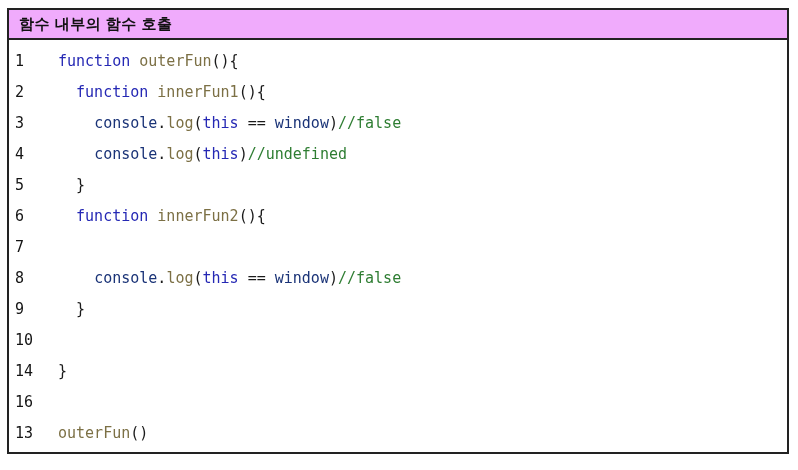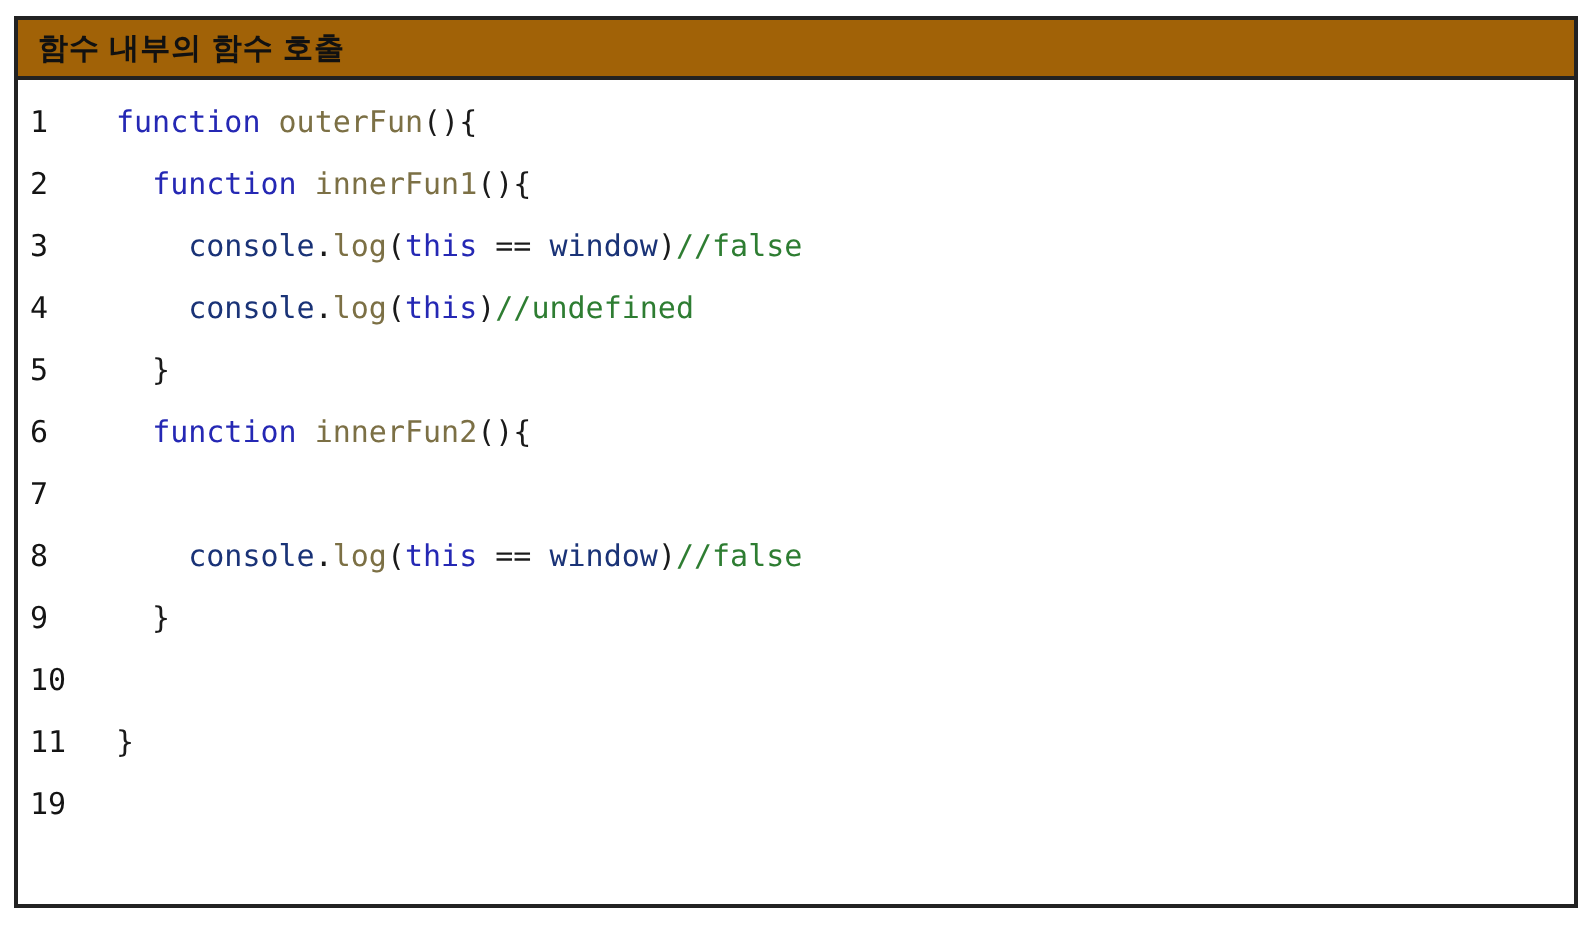--- a/index.html
+++ b/index.html
@@ -24,21 +24,21 @@
     height: 28px;
     border-bottom: 2px solid #222222;
     display: flex;
     align-items: center;
     padding: 0 10px;
     font-family: "Liberation Sans", "DejaVu Sans", sans-serif;
     font-weight: bold;
     font-size: 15px;
     letter-spacing: 0.5px;
     color: #111111;
-    background: #a16207;
+    background: #f0abfc;
   }
   .code-area {
     padding-top: 5px;
     font-family: "DejaVu Sans Mono", "Liberation Mono", monospace;
     font-size: 15px;
   }
   .code-line {
     display: flex;
     align-items: center;
     height: 31px;
@@ -67,16 +67,17 @@
       <div class="code-line"><span class="line-num" style="color: rgb(20, 20, 20);">1</span><span class="code-text"><span style="color: rgb(37, 40, 180);">function</span><span style="color: rgb(26, 26, 26);"> </span><span style="color: rgb(124, 112, 69);">outerFun</span><span style="color: rgb(26, 26, 26);">(){</span></span></div>
       <div class="code-line"><span class="line-num" style="color: rgb(20, 20, 20);">2</span><span class="code-text"><span style="color: rgb(26, 26, 26);">  </span><span style="color: rgb(37, 40, 180);">function</span><span style="color: rgb(26, 26, 26);"> </span><span style="color: rgb(124, 112, 69);">innerFun1</span><span style="color: rgb(26, 26, 26);">(){</span></span></div>
       <div class="code-line"><span class="line-num" style="color: rgb(20, 20, 20);">3</span><span class="code-text"><span style="color: rgb(26, 26, 26);">    </span><span style="color: rgb(26, 51, 119);">console</span><span style="color: rgb(26, 26, 26);">.</span><span style="color: rgb(124, 112, 69);">log</span><span style="color: rgb(26, 26, 26);">(</span><span style="color: rgb(37, 40, 180);">this</span><span style="color: rgb(26, 26, 26);"> == </span><span style="color: rgb(26, 51, 119);">window</span><span style="color: rgb(26, 26, 26);">)</span><span style="color: rgb(46, 125, 50);">//false</span></span></div>
       <div class="code-line"><span class="line-num" style="color: rgb(20, 20, 20);">4</span><span class="code-text"><span style="color: rgb(26, 26, 26);">    </span><span style="color: rgb(26, 51, 119);">console</span><span style="color: rgb(26, 26, 26);">.</span><span style="color: rgb(124, 112, 69);">log</span><span style="color: rgb(26, 26, 26);">(</span><span style="color: rgb(37, 40, 180);">this</span><span style="color: rgb(26, 26, 26);">)</span><span style="color: rgb(46, 125, 50);">//undefined</span></span></div>
       <div class="code-line"><span class="line-num" style="color: rgb(20, 20, 20);">5</span><span class="code-text"><span style="color: rgb(26, 26, 26);">  }</span></span></div>
       <div class="code-line"><span class="line-num" style="color: rgb(20, 20, 20);">6</span><span class="code-text"><span style="color: rgb(26, 26, 26);">  </span><span style="color: rgb(37, 40, 180);">function</span><span style="color: rgb(26, 26, 26);"> </span><span style="color: rgb(124, 112, 69);">innerFun2</span><span style="color: rgb(26, 26, 26);">(){</span></span></div>
       <div class="code-line"><span class="line-num" style="color: rgb(20, 20, 20);">7</span></div>
       <div class="code-line"><span class="line-num" style="color: rgb(20, 20, 20);">8</span><span class="code-text"><span style="color: rgb(26, 26, 26);">    </span><span style="color: rgb(26, 51, 119);">console</span><span style="color: rgb(26, 26, 26);">.</span><span style="color: rgb(124, 112, 69);">log</span><span style="color: rgb(26, 26, 26);">(</span><span style="color: rgb(37, 40, 180);">this</span><span style="color: rgb(26, 26, 26);"> == </span><span style="color: rgb(26, 51, 119);">window</span><span style="color: rgb(26, 26, 26);">)</span><span style="color: rgb(46, 125, 50);">//false</span></span></div>
       <div class="code-line"><span class="line-num" style="color: rgb(20, 20, 20);">9</span><span class="code-text"><span style="color: rgb(26, 26, 26);">  }</span></span></div>
       <div class="code-line"><span class="line-num" style="color: rgb(20, 20, 20);">10</span></div>
-      <div class="code-line"><span class="line-num" style="color: rgb(20, 20, 20);">11</span><span class="code-text"><span style="color: rgb(26, 26, 26);">}</span></span></div>
-      <div class="code-line"><span class="line-num" style="color: rgb(20, 20, 20);">19</span><span class="code-text"></span></div>
+      <div class="code-line"><span class="line-num" style="color: rgb(20, 20, 20);">14</span><span class="code-text"><span style="color: rgb(26, 26, 26);">}</span></span></div>
+      <div class="code-line"><span class="line-num" style="color: rgb(20, 20, 20);">16</span><span class="code-text"></span></div>
+      <div class="code-line"><span class="line-num" style="color: rgb(20, 20, 20);">13</span><span class="code-text"><span style="color: rgb(124, 112, 69);">outerFun</span><span style="color: rgb(26, 26, 26);">()</span></span></div>
     </div>
 </div>
 
 </body></html>

